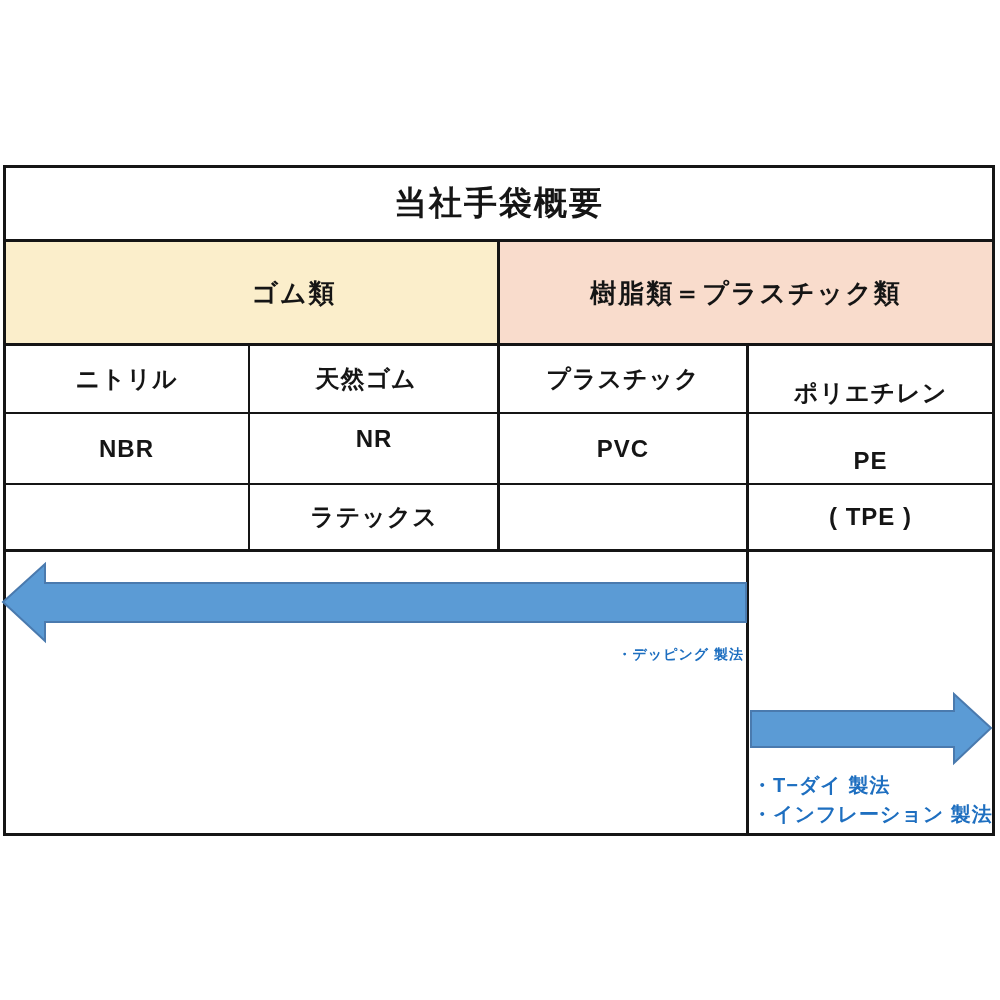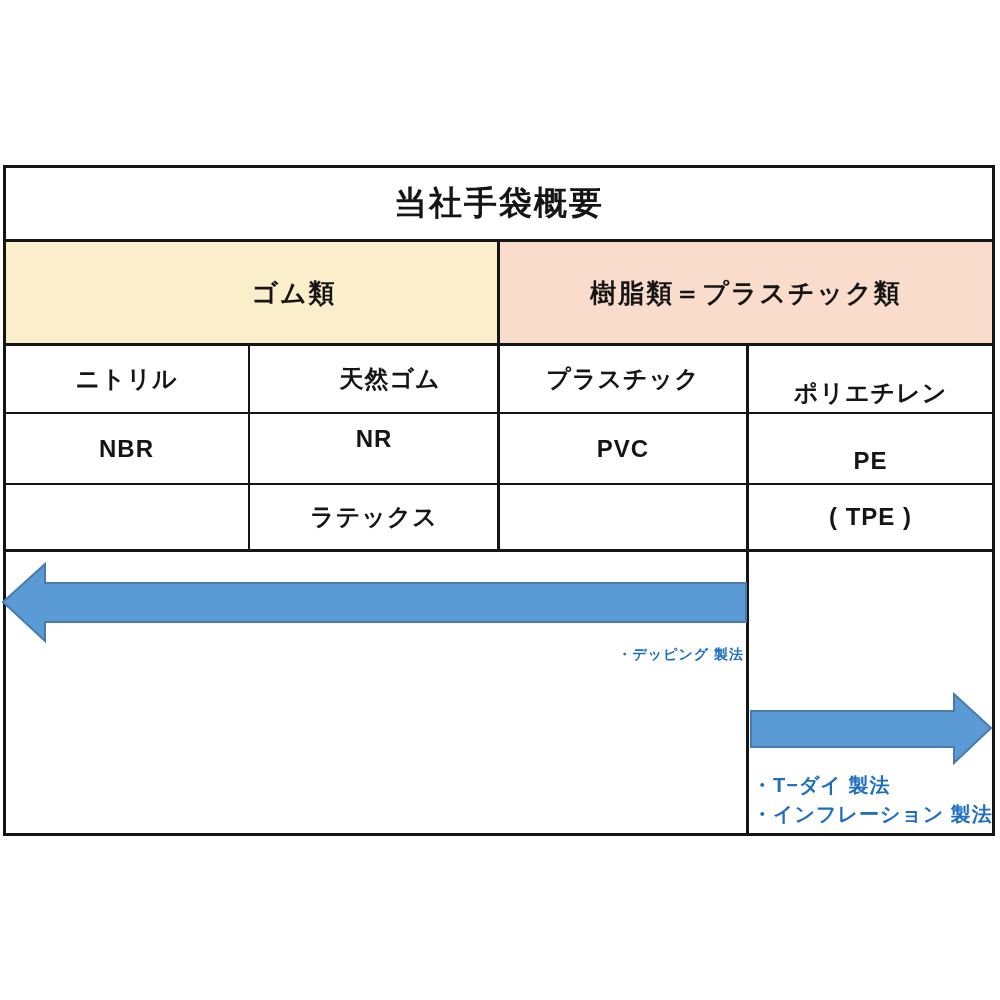--- a/index.html
+++ b/index.html
@@ -31,21 +31,21 @@
 <body>
 
 <div class="canvas">
 
   <div class="cell title-cell" style="left:3px;top:165px;width:992px;height:76px;">当社手袋概要</div>
 
   <div class="cell group-cell group-rubber" style="left:3px;top:242px;width:496px;height:102px;">ゴム類</div>
   <div class="cell group-cell group-plastic" style="left:499px;top:242px;width:494px;height:102px;font-family:Liberation Mono, monospace;">樹脂類＝プラスチック類</div>
 
   <div class="cell item-cell" style="left:5px;top:346px;width:243px;height:66px;">ニトリル</div>
-  <div class="cell item-cell" style="left:267px;top:346px;width:246px;height:66px;">天然ゴム</div>
+  <div class="cell item-cell" style="left:243px;top:346px;width:246px;height:66px;">天然ゴム</div>
   <div class="cell item-cell" style="left:501px;top:346px;width:244px;height:66px;">プラスチック</div>
   <div class="cell item-cell" style="left:749px;top:360px;width:243px;height:66px;">ポリエチレン</div>
 
   <div class="cell item-cell" style="left:5px;top:414px;width:243px;height:69px;">NBR</div>
   <div class="cell item-cell" style="left:251px;top:414px;width:246px;height:49px;">NR</div>
   <div class="cell item-cell" style="left:501px;top:414px;width:244px;height:69px;">PVC</div>
   <div class="cell item-cell" style="left:749px;top:414px;width:243px;height:69px;margin-top:12px;">PE</div>
 
   <div class="cell item-cell" style="left:5px;top:485px;width:243px;height:64px;"></div>
   <div class="cell item-cell" style="left:251px;top:485px;width:246px;height:64px;">ラテックス</div>

